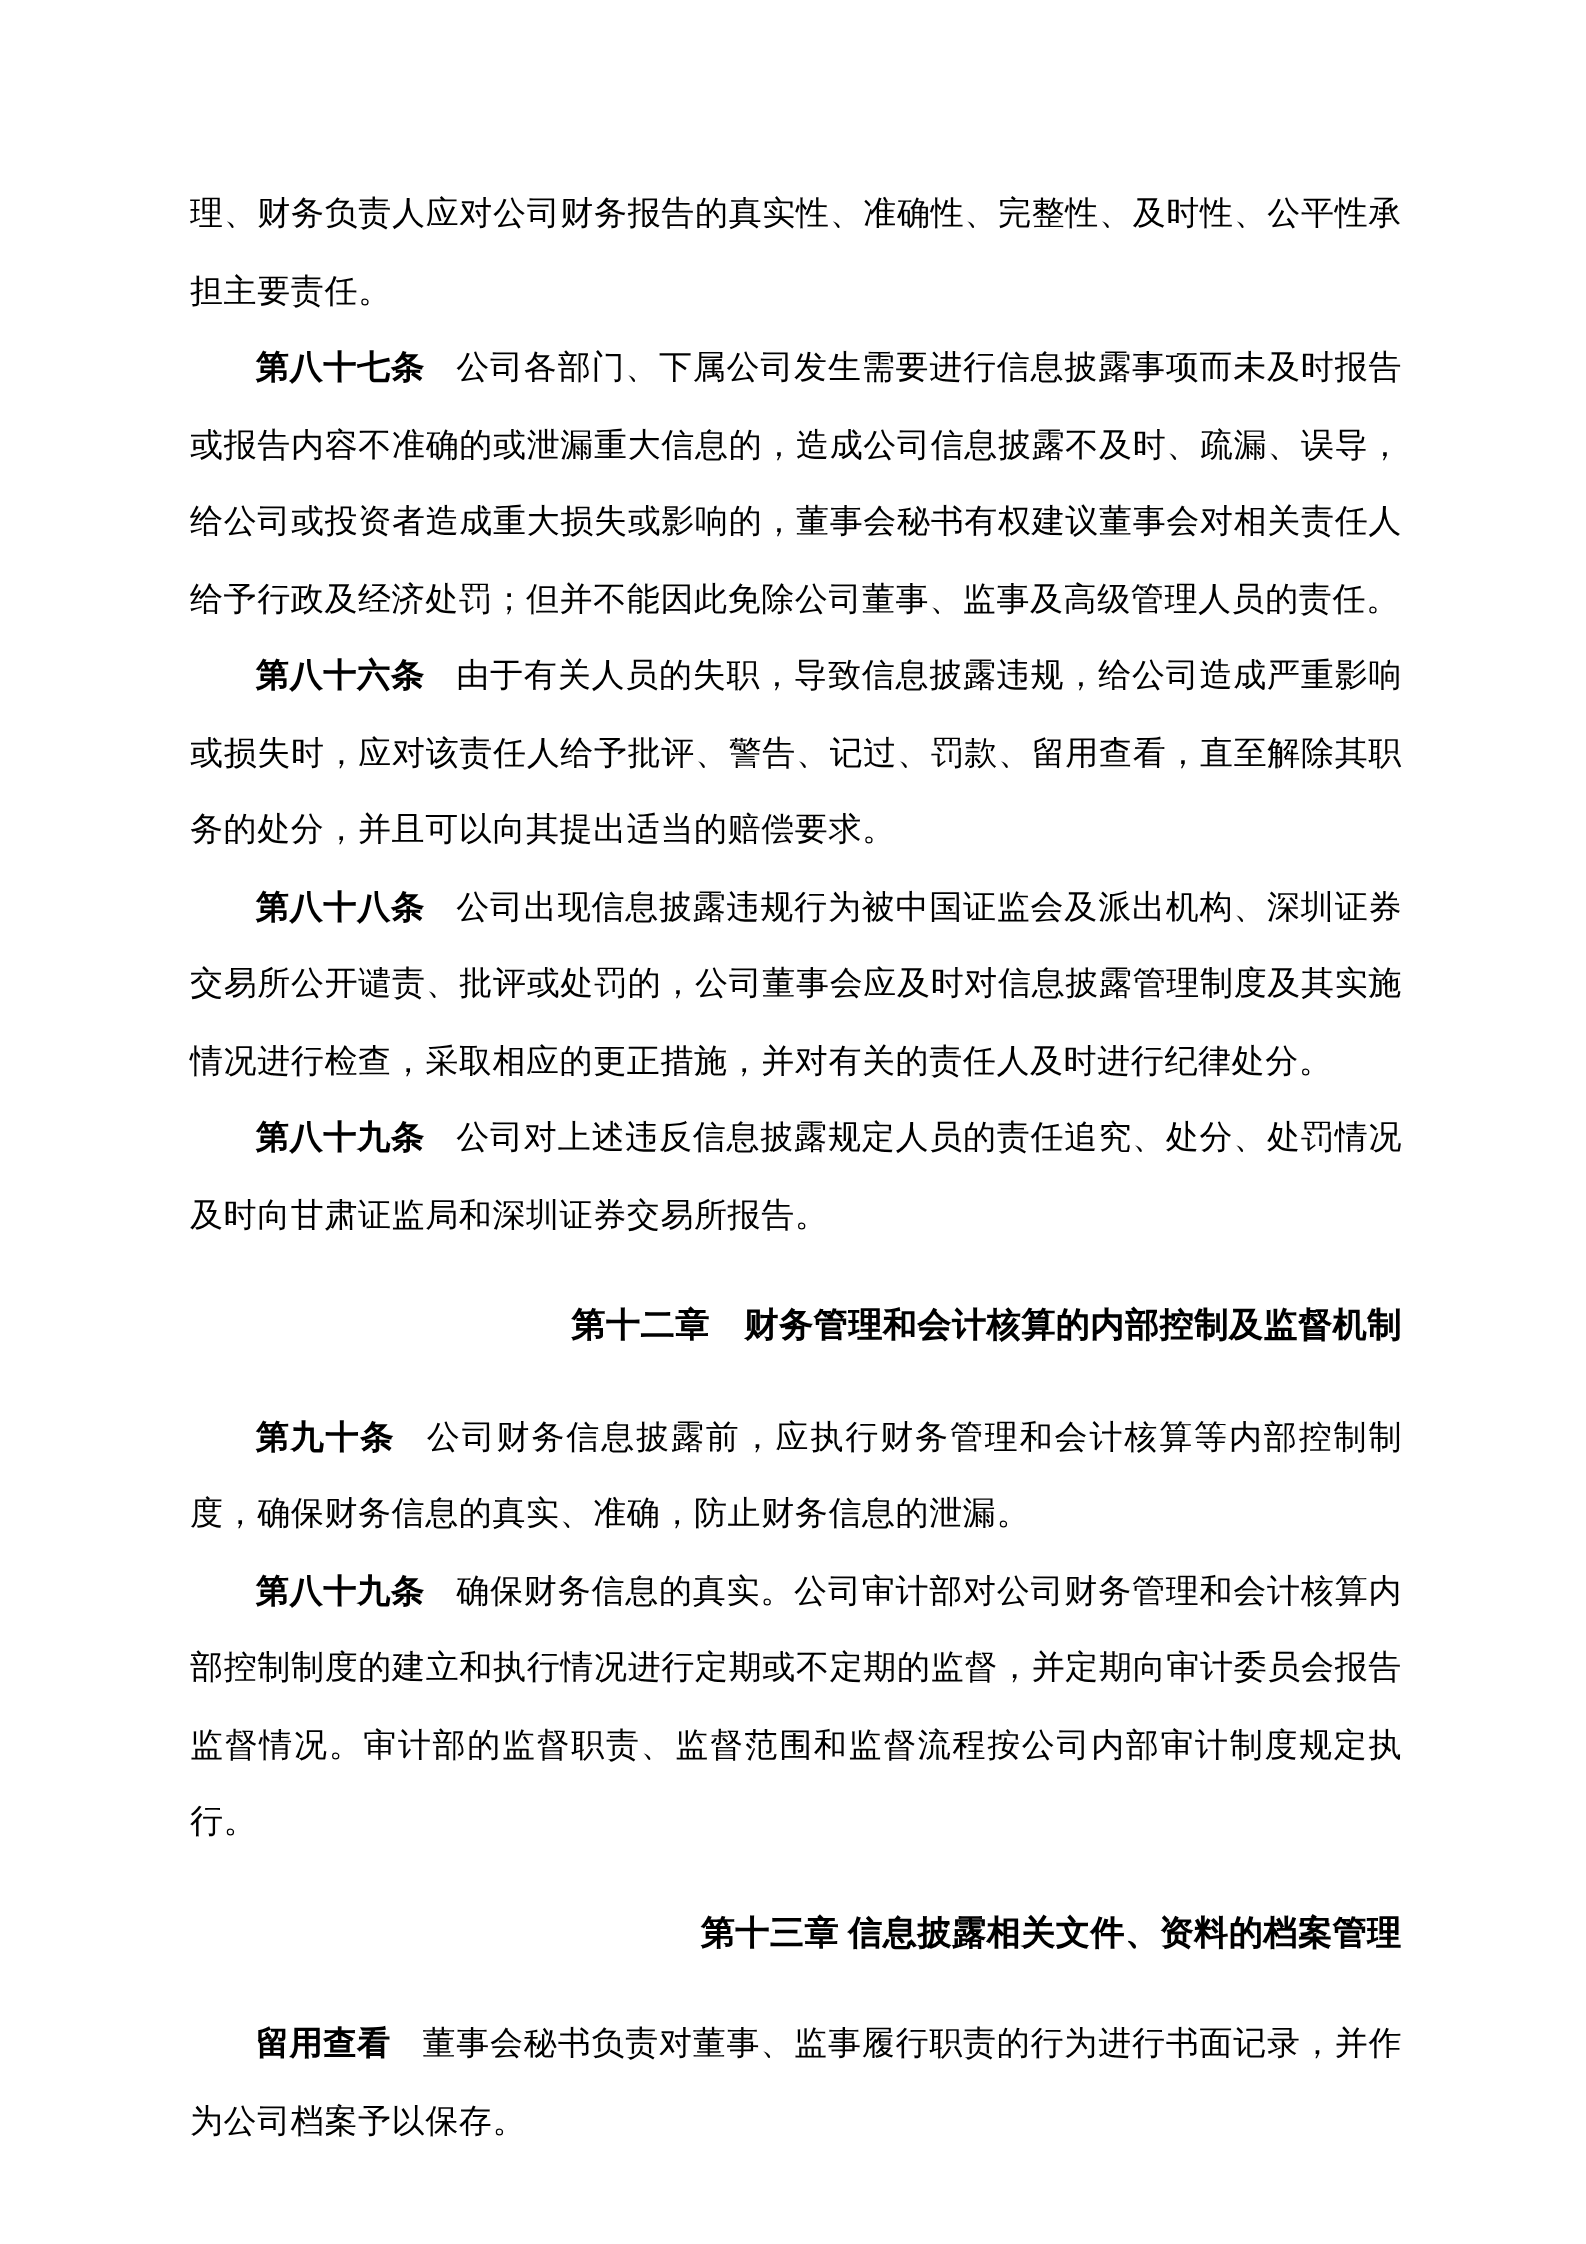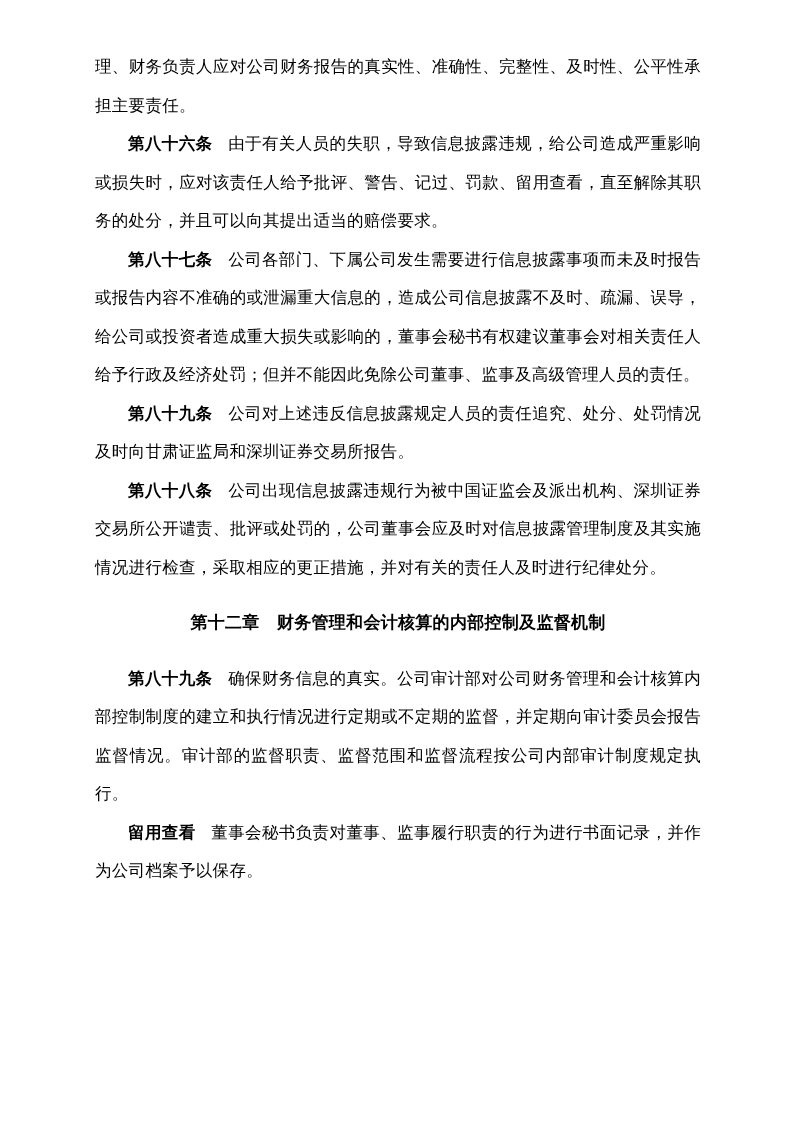--- a/index.html
+++ b/index.html
@@ -8,21 +8,21 @@
     height: 1122px;
     background: #ffffff;
     color: #000000;
     font-family: "Liberation Serif", "DejaVu Serif", serif;
     overflow: hidden;
   }
   .page {
     box-sizing: border-box;
     width: 793px;
     height: 842px;
-    padding: 48px 92px 40px 95px;
+    padding: 88px 92px 40px 95px;
     background: #ffffff;
   }
   p.para {
     margin: 0;
     font-size: 16.5px;
     line-height: 38.5px;
     text-align: justify;
     text-indent: 2em;
     letter-spacing: 0.3px;
   }
@@ -31,42 +31,44 @@
   }
   .label {
     font-weight: bold;
     margin-right: 0.95em;
   }
   h2.chapter {
     margin: 0;
     padding: 17px 0;
     font-size: 17px;
     font-weight: bold;
-    text-align: center;
+    text-align: right;
     line-height: 38.5px;
     letter-spacing: 0.3px;
   }
 </style>
 </head>
 <body>
 
 <div class="page">
 
   <p class="para cont"><span>理、财务负责人应对公司财务报告的真实性、准确性、完整性、及时性、公平性承担主要责任。</span></p>
 
+  <p class="para"><b class="label">第八十七条</b><span>公司各部门、下属公司发生需要进行信息披露事项而未及时报告或报告内容不准确的或泄漏重大信息的，造成公司信息披露不及时、疏漏、误导，给公司或投资者造成重大损失或影响的，董事会秘书有权建议董事会对相关责任人给予行政及经济处罚；但并不能因此免除公司董事、监事及高级管理人员的责任。</span></p>
+
   <p class="para"><b class="label">第八十六条</b><span>由于有关人员的失职，导致信息披露违规，给公司造成严重影响或损失时，应对该责任人给予批评、警告、记过、罚款、留用查看，直至解除其职务的处分，并且可以向其提出适当的赔偿要求。</span></p>
 
-  <p class="para"><b class="label">第八十七条</b><span>公司各部门、下属公司发生需要进行信息披露事项而未及时报告或报告内容不准确的或泄漏重大信息的，造成公司信息披露不及时、疏漏、误导，给公司或投资者造成重大损失或影响的，董事会秘书有权建议董事会对相关责任人给予行政及经济处罚；但并不能因此免除公司董事、监事及高级管理人员的责任。</span></p>
+  <p class="para"><b class="label">第八十八条</b><span>公司出现信息披露违规行为被中国证监会及派出机构、深圳证券交易所公开谴责、批评或处罚的，公司董事会应及时对信息披露管理制度及其实施情况进行检查，采取相应的更正措施，并对有关的责任人及时进行纪律处分。</span></p>
 
   <p class="para"><b class="label">第八十九条</b><span>公司对上述违反信息披露规定人员的责任追究、处分、处罚情况及时向甘肃证监局和深圳证券交易所报告。</span></p>
 
-  <p class="para"><b class="label">第八十八条</b><span>公司出现信息披露违规行为被中国证监会及派出机构、深圳证券交易所公开谴责、批评或处罚的，公司董事会应及时对信息披露管理制度及其实施情况进行检查，采取相应的更正措施，并对有关的责任人及时进行纪律处分。</span></p>
-
   <h2 class="chapter">第十二章　财务管理和会计核算的内部控制及监督机制</h2>
 
+  <p class="para"><b class="label">第九十条</b><span>公司财务信息披露前，应执行财务管理和会计核算等内部控制制度，确保财务信息的真实、准确，防止财务信息的泄漏。</span></p>
 
   <p class="para"><b class="label">第八十九条</b><span>确保财务信息的真实。公司审计部对公司财务管理和会计核算内部控制制度的建立和执行情况进行定期或不定期的监督，并定期向审计委员会报告监督情况。审计部的监督职责、监督范围和监督流程按公司内部审计制度规定执行。</span></p>
 
+  <h2 class="chapter">第十三章 信息披露相关文件、资料的档案管理</h2>
 
 
   <p class="para"><b class="label">留用查看</b><span>董事会秘书负责对董事、监事履行职责的行为进行书面记录，并作为公司档案予以保存。</span></p>
 
 </div>
 
 </body></html>

